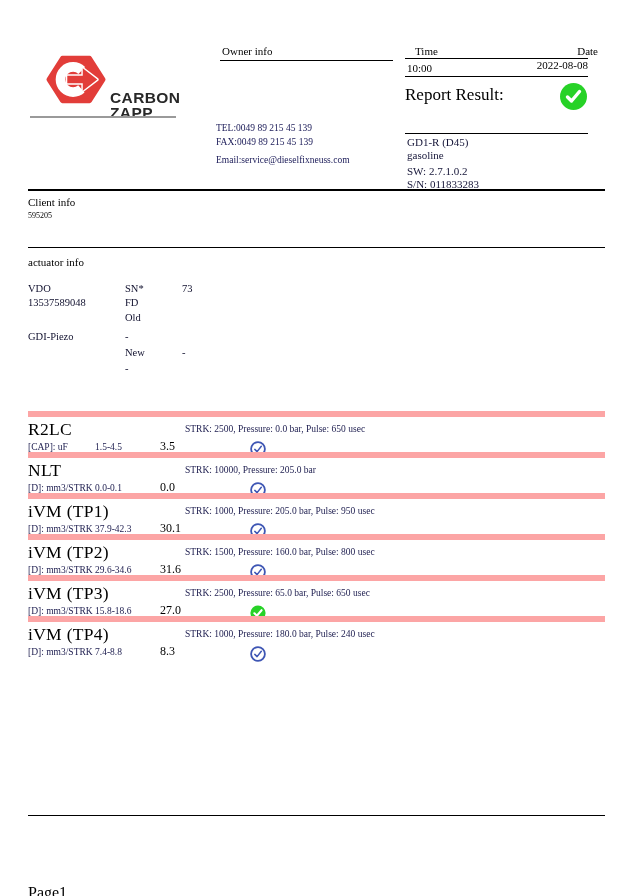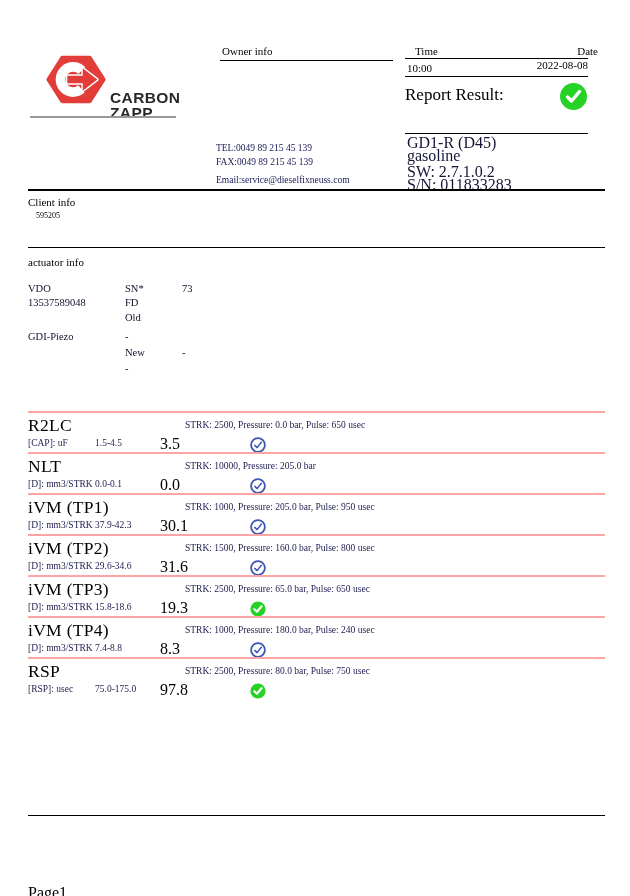--- a/index.html
+++ b/index.html
@@ -29,47 +29,47 @@
 
   .td-line  { position: absolute; left: 405px; width: 183px; height: 1px; background: #000; }
   .td-label { position: absolute; font-size: 11px; margin-left: 10px; }
   .td-value { position: absolute; font-size: 11px; }
 
   .report-result-label { position: absolute; left: 405px; top: 85px; font-size: 17px; }
   .report-result-icon  { position: absolute; left: 560px; top: 83px; width: 27px; height: 27px; }
 
   
   .addr { position: absolute; left: 28px; top: 121px; font-size: 10px; font-weight: bold; line-height: 13.5px; }
-  .contact { position: absolute; left: 216px; top: 121px; font-size: 9.5px; color: #20205c; line-height: 14px; margin-top: 20px; }
+  .contact { position: absolute; left: 216px; top: 121px; font-size: 9.5px; color: #20205c; line-height: 14px; }
   .contact .email { margin-top: 4px; }
   .device-rule { position: absolute; left: 405px; top: 133px; width: 183px; height: 1px; background: #000; }
-  .device { position: absolute; left: 407px; top: 136px; font-size: 16px; line-height: 13px; color: #151538; }
+  .device { position: absolute; left: 407px; top: 136px; font-size: 11px; line-height: 13px; color: #151538; }
   .device .gap { height: 3px; }
 
   .thick-rule { position: absolute; left: 28px; top: 189px; width: 577px; height: 2px; background: #000; }
 
   
   .client-label { position: absolute; left: 28px; top: 196px; font-size: 11px; }
-  .client-id    { position: absolute; left: 36px; top: 211px; font-size: 8px; }
+  .client-id    { position: absolute; left: 28px; top: 211px; font-size: 8px; }
   .mid-rule     { position: absolute; left: 28px; top: 247px; width: 577px; height: 1px; background: #000; }
   .actuator-label { position: absolute; left: 28px; top: 256px; font-size: 11px; }
 
   .act-row { position: absolute; left: 0; width: 100%; font-size: 10.5px; color: #10102e; }
   .act-row .c1 { position: absolute; left: 28px; }
   .act-row .c2 { position: absolute; left: 125px; }
   .act-row .c3 { position: absolute; left: 182px; }
 
   
   .tests { position: absolute; left: 28px; top: 411px; width: 577px; }
-  .test-row { position: relative; height: 41px; border-top: 2px solid #fca5a5; font-family: Liberation Serif, serif; }
+  .test-row { position: relative; height: 41px; border-top: 6px solid #fca5a5; font-family: Liberation Serif, serif; }
   .t-name   { position: absolute; left: 0; top: 2px; font-size: 17.5px; letter-spacing: 0.3px; }
   .t-params { position: absolute; left: 157px; top: 7px; font-size: 9.5px; color: #1c1c4e; }
   .t-unit   { position: absolute; left: 0; top: 25px; font-size: 9.5px; color: #1c1c4e; }
   .t-range  { position: absolute; left: 67px; top: 25px; font-size: 9.5px; color: #1c1c4e; }
-  .t-value  { position: absolute; left: 132px; top: 22px; font-size: 16px; color: #000; }
+  .t-value  { position: absolute; left: 132px; top: 22px; font-size: 12px; color: #000; }
   .t-check  { position: absolute; left: 222px; top: 24px; width: 16px; height: 16px; }
   .t-check svg { display: block; }
 
   
   .footer-rule { position: absolute; left: 28px; top: 815px; width: 577px; height: 1px; background: #000; }
   .page-num { position: absolute; left: 28px; top: 836px; width: 530px; text-align: left; font-size: 16px; margin-top: 48px; }
 </style>
 </head>
 <body>
 
@@ -214,21 +214,21 @@
             <path d="M4.8,8.4 L7.1,10.6 L11.3,5.3" fill="none" stroke="#3e56b4" stroke-width="1.5" stroke-linecap="round" stroke-linejoin="round"></path>
           </svg>
         </span>
     </div>
 
     <div class="test-row">
       <span class="t-name">iVM (TP3)</span>
       <span class="t-params">STRK: 2500, Pressure: 65.0 bar, Pulse: 650 usec</span>
       <span class="t-unit">[D]: mm3/STRK</span>
       <span class="t-range">15.8-18.6</span>
-      <span class="t-value">19.3</span>
+      <span class="t-value">27.0</span>
       <span class="t-check">
           <svg width="16" height="16" viewBox="0 0 16 16">
             <circle cx="8" cy="8" r="7.6" fill="#27d227"></circle>
             <path d="M4.4,8.3 L6.9,10.7 L11.6,5.2" fill="none" stroke="#fff" stroke-width="2.1" stroke-linecap="round" stroke-linejoin="round"></path>
           </svg>
         </span>
     </div>
 
     <div class="test-row">
       <span class="t-name">iVM (TP4)</span>
@@ -237,33 +237,20 @@
       <span class="t-range">7.4-8.8</span>
       <span class="t-value">8.3</span>
       <span class="t-check">
           <svg width="16" height="16" viewBox="0 0 16 16">
             <circle cx="8" cy="8" r="6.9" fill="#fff" stroke="#3e56b4" stroke-width="1.8"></circle>
             <path d="M4.8,8.4 L7.1,10.6 L11.3,5.3" fill="none" stroke="#3e56b4" stroke-width="1.5" stroke-linecap="round" stroke-linejoin="round"></path>
           </svg>
         </span>
     </div>
 
-    <div class="test-row">
-      <span class="t-name">RSP</span>
-      <span class="t-params">STRK: 2500, Pressure: 80.0 bar, Pulse: 750 usec</span>
-      <span class="t-unit">[RSP]: usec</span>
-      <span class="t-range">75.0-175.0</span>
-      <span class="t-value">97.8</span>
-      <span class="t-check">
-          <svg width="16" height="16" viewBox="0 0 16 16">
-            <circle cx="8" cy="8" r="7.6" fill="#27d227"></circle>
-            <path d="M4.4,8.3 L6.9,10.7 L11.6,5.2" fill="none" stroke="#fff" stroke-width="2.1" stroke-linecap="round" stroke-linejoin="round"></path>
-          </svg>
-        </span>
-    </div>
 
 
   </div>
 
   <div class="footer-rule"></div>
   <div class="page-num">Page1</div>
 
 </div>
 
 </body></html>

